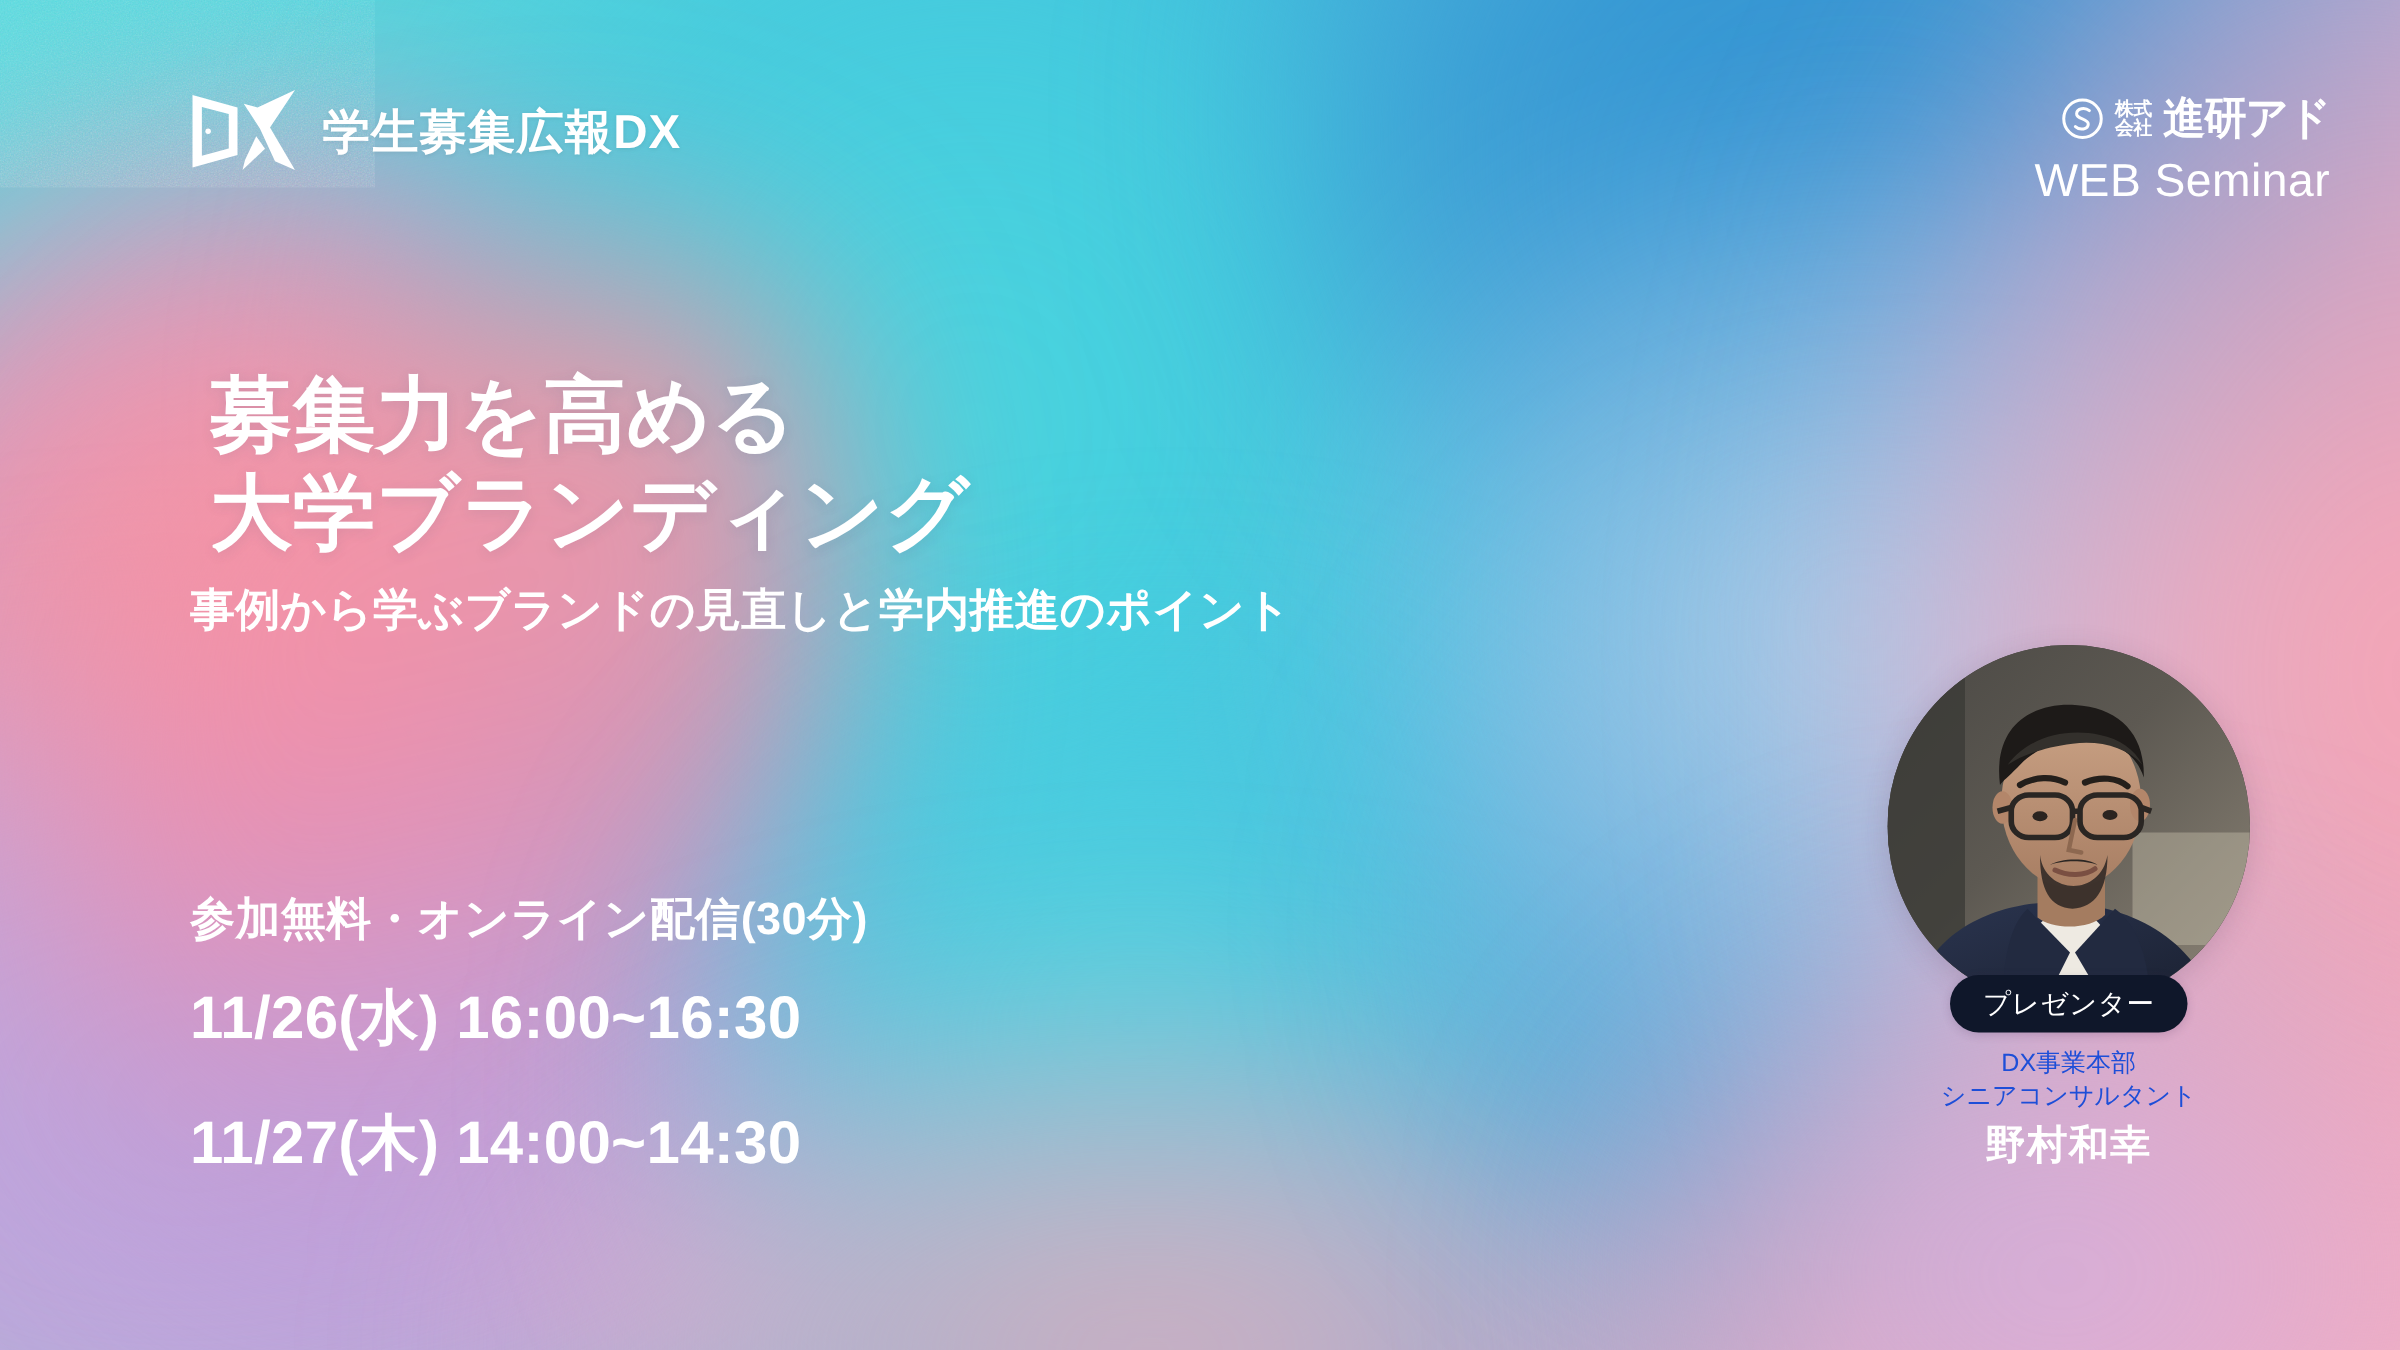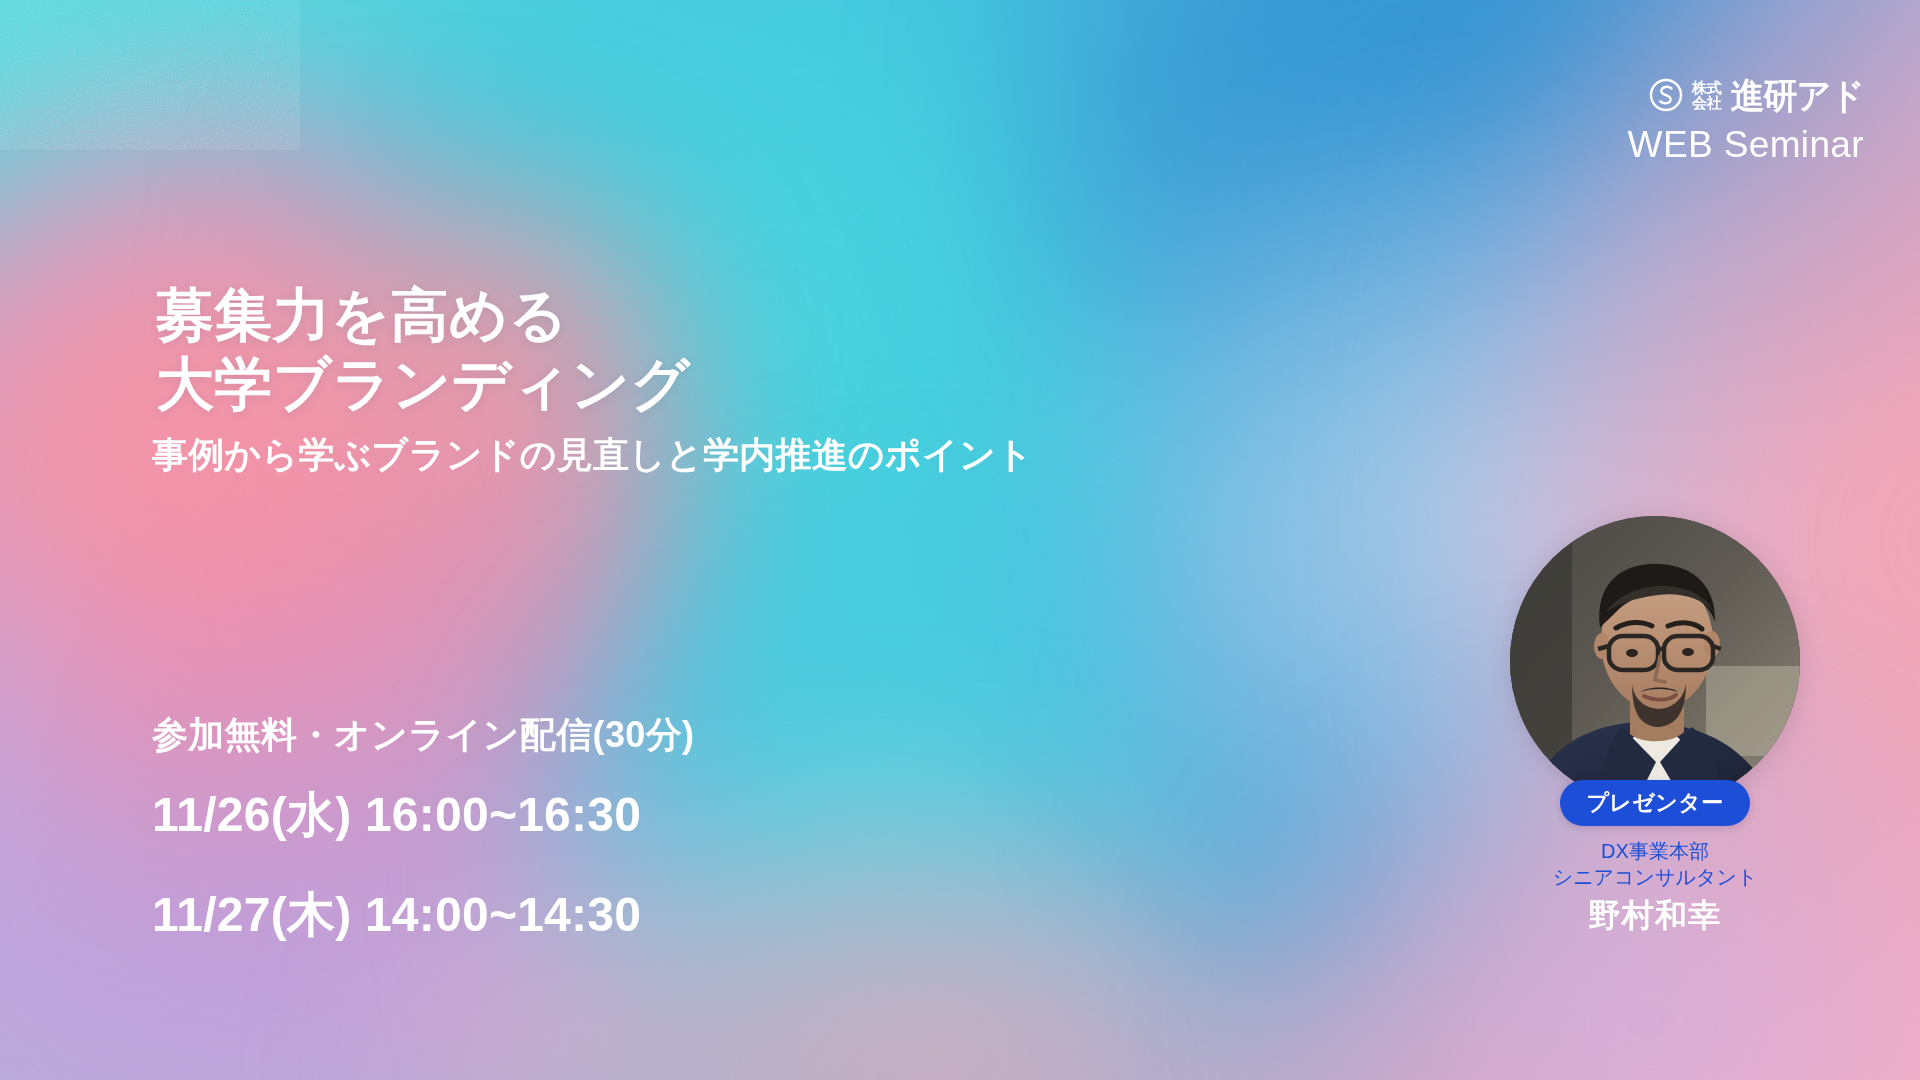--- a/index.html
+++ b/index.html
@@ -180,24 +180,24 @@
     transform:scaleY(1.06);
   }
   .web-seminar{
     margin-top:12px;
     color:#fff;font-size:37px;font-weight:400;letter-spacing:.01em;
   }
   
   .copy{position:absolute;left:152px;top:276px;width:1180px;}
   .title{
     color:#fff;font-weight:700;
-    font-size:58px;line-height:1.19;
+    font-size:66px;line-height:1.19;
     letter-spacing:.005em;
     text-shadow:0 2px 10px rgba(40,70,110,.10);
-    margin:4px;
+    margin:16px;
   }
   .title .l2{display:block;}
   .subtitle{
     margin-top:14px;
     color:#fff;font-weight:700;
     font-size:36px;line-height:1.25;letter-spacing:.005em;
   }
   .meta{position:absolute;left:152px;top:713px;}
   .meta-free{
     color:#fff;font-size:36px;font-weight:700;line-height:1.2;
@@ -217,22 +217,22 @@
   .portrait{
     width:290px;height:290px;margin:0 auto;
     border-radius:50%;overflow:hidden;position:relative;
     background:#3b3a38;
     box-shadow:0 4px 22px rgba(70,50,80,.18);
   }
   .portrait svg{display:block;width:100%;height:100%;}
   .badge{
     position:relative;margin:-26px auto 0;
     width:190px;height:46px;border-radius:23px;
-    background:#1d4ed8;
-    color:#fff;font-size:22px;font-weight:700;
+    background:#0f172a;
+    color:#fff;font-size:22px;font-weight:400;
     display:flex;align-items:center;justify-content:center;
     letter-spacing:.02em;
     box-shadow:0 2px 8px rgba(60,40,80,.18);
   }
   .p-dept{
     margin-top:12px;color:#1d4ed8;font-size:20px;line-height:1.3;
     font-weight:400;letter-spacing:.0em;
   }
   .p-name{
     margin-top:4px;color:#fff;font-size:32px;font-weight:700;
@@ -257,20 +257,31 @@
   <div class="blob blob-pinkright"></div>
   <div class="blob blob-pinkbr"></div>
 
   <svg class="grain" xmlns="http://www.w3.org/2000/svg">
     <filter id="nz">
         <feTurbulence type="fractalNoise" baseFrequency="0.85" numOctaves="3" stitchTiles="stitch"></feTurbulence>
       </filter>
     <rect width="100%" height="100%" filter="url(#nz)"></rect>
   </svg>
 
+  <div class="hdr-left">
+    <svg class="dx-mark" viewBox="0 0 86 66">
+
+      <path fill="#ffffff" d="M4 4 L40 14 L40 52 L4 62 Z M11.5 13.5 L11.5 52.5 L33 46.8 L33 19.2 Z"></path>
+      <circle fill="#ffffff" cx="16.5" cy="33" r="2.2"></circle>
+
+      <path fill="#ffffff" d="M45 11 L56 14 L86 0 L66 30 L86 64 L70 57 L58 31 Z"></path>
+      <path fill="#ffffff" d="M46 56 L44 64 L62 47 L55 37 Z"></path>
+    </svg>
+    <div class="hdr-left-text">学生募集広報DX</div>
+  </div>
 
   <div class="hdr-right">
     <div class="corp-lockup">
       <svg class="corp-s" viewBox="0 0 34 34">
         <circle cx="17" cy="17" r="15" fill="none" stroke="#fff" stroke-width="2.4"></circle>
         <path d="M22.5 10.5 C19 7.5 12.5 8.6 12.3 13 C12.1 17.6 21.5 16.6 21.6 21.2 C21.7 25.6 14.8 26.6 11.3 23.3" fill="none" stroke="#fff" stroke-width="2.4" stroke-linecap="round"></path>
       </svg>
       <div class="corp-kk">
         <span>株式</span>
         <span>会社</span>

